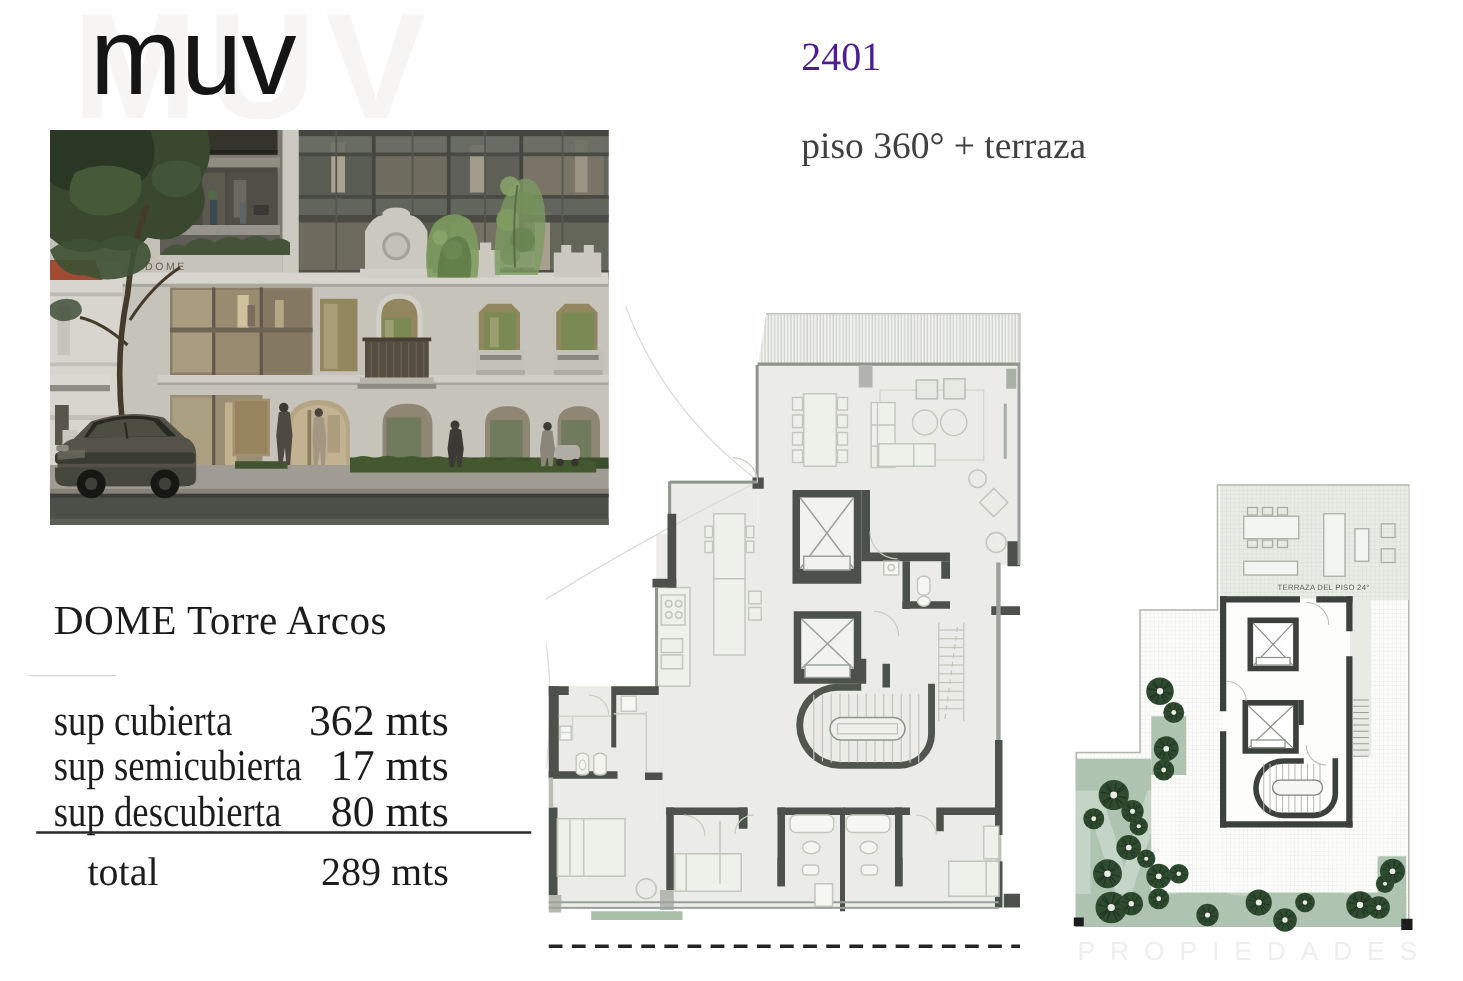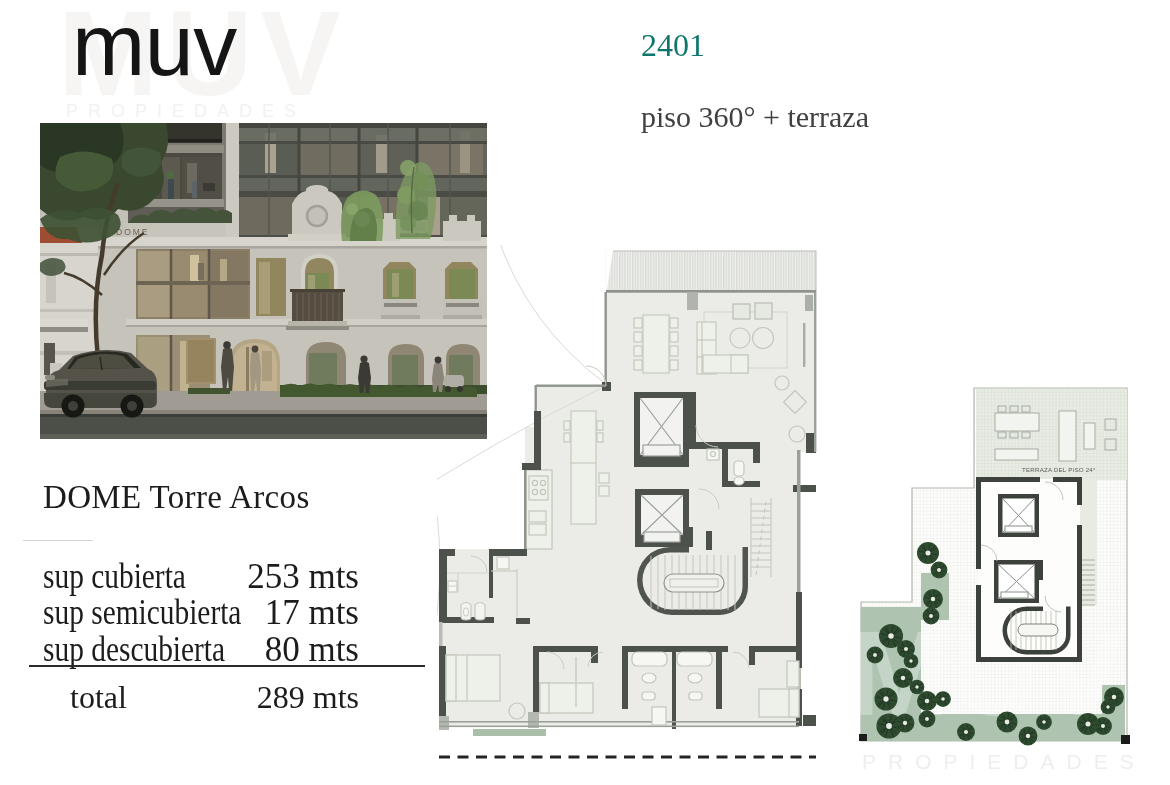--- a/index.html
+++ b/index.html
@@ -9,25 +9,25 @@
 </style>
 </head>
 <body>
 
 <div class="abs" style="left:58px;top:-16px;font-family:'Liberation Sans',sans-serif;font-size:120px;font-weight:bold;color:#f6f5f3;letter-spacing:8px;">MUV</div>
 
 <div class="abs" style="left:66px;top:101px;font-family:'Liberation Sans',sans-serif;font-size:18px;color:#f2f1ef;letter-spacing:10px;">PROPIEDADES</div>
 
 <div class="abs" style="left:72px;top:-6px;font-family:'Liberation Sans',sans-serif;font-size:88px;color:#151515;letter-spacing:-0.5px;">muv</div>
 
-<div class="abs" style="left:641px;top:27px;font-size:32px;color:#0f766e;">2401</div>
+<div class="abs" style="left:641px;top:27px;font-size:32px;color:#4c1d95;">2401</div>
 
 <div class="abs" style="left:641px;top:100px;font-size:30px;color:#404040;">piso 360° + terraza</div>
 
-<div class="abs" style="left:40px;top:123px;width:447px;height:264px;">
+<div class="abs" style="left:40px;top:104px;width:447px;height:264px;">
 <svg width="447" height="316" viewBox="0 0 447 316">
 
   <rect x="0" y="0" width="447" height="316" fill="#c3c0b8"></rect>
 
   <rect x="196" y="0" width="251" height="124" fill="#63665c"></rect>
   <g>
     <rect x="200" y="6" width="58" height="46" fill="#5a5d53"></rect>
     <rect x="260" y="6" width="58" height="46" fill="#716c60"></rect>
     <rect x="320" y="6" width="56" height="46" fill="#5f6158"></rect>
     <rect x="378" y="6" width="65" height="46" fill="#7a7467"></rect>
@@ -255,21 +255,21 @@
   </g>
 </svg>
 </div>
 
 <div class="abs" style="left:23px;top:540px;width:70px;height:1px;background:#d4d4d0;"></div>
 
 <div class="abs" style="left:43px;top:479px;font-size:33px;color:#1c1c1c;letter-spacing:0.35px;">DOME Torre Arcos</div>
 
 <div class="abs" style="left:43px;top:557px;font-size:35px;color:#1c1c1c;width:316px;">
 
-  <div style="position:relative;height:36.4px;"><span style="display:inline-block;transform:scaleX(.84);transform-origin:0 50%;white-space:nowrap;">sup cubierta</span><span style="position:absolute;right:0;">253 mts</span></div>
+  <div style="position:relative;height:36.4px;"><span style="display:inline-block;transform:scaleX(.84);transform-origin:0 50%;white-space:nowrap;">sup cubierta</span><span style="position:absolute;right:0;">362 mts</span></div>
 
   <div style="position:relative;height:36.4px;"><span style="display:inline-block;transform:scaleX(.84);transform-origin:0 50%;white-space:nowrap;">sup semicubierta</span><span style="position:absolute;right:0;">17 mts</span></div>
 
   <div style="position:relative;height:36.4px;"><span style="display:inline-block;transform:scaleX(.84);transform-origin:0 50%;white-space:nowrap;">sup descubierta</span><span style="position:absolute;right:0;">80 mts</span></div>
 </div>
 
 <div class="abs" style="left:29px;top:665px;width:396px;height:2px;background:#2a2a2a;"></div>
 
 <div class="abs" style="left:70px;top:679px;font-size:32px;color:#1c1c1c;">total</div>
 <div class="abs" style="left:43px;top:679px;font-size:32px;color:#1c1c1c;width:316px;">

